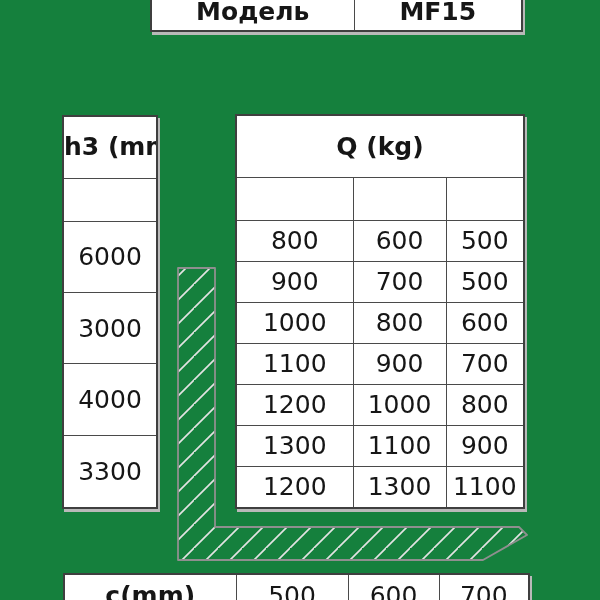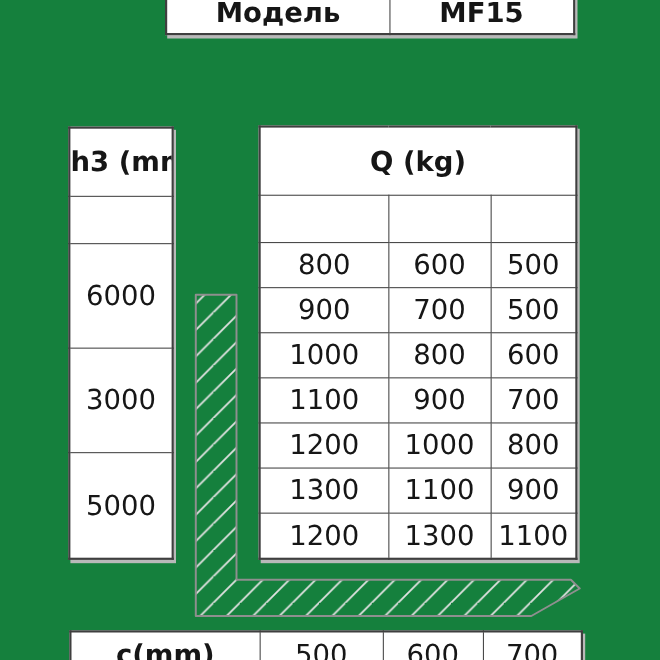--- a/index.html
+++ b/index.html
@@ -67,21 +67,24 @@
       <tr style="height:43px">
         <td></td>
       </tr>
       <tr>
         <td>6000</td>
           </tr>
       <tr>
         <td>3000</td>
           </tr>
       <tr>
-        <td>5000</td>
+        <td>4000</td>
+          </tr>
+      <tr>
+        <td>3300</td>
           </tr>
     </tbody>
       </table>
   </div>
 
   <div class="tbl" style="left:235px; top:114px; width:290px; height:395px;">
     <table>
       <colgroup>
           <col style="width:117px">
           <col style="width:93px">

